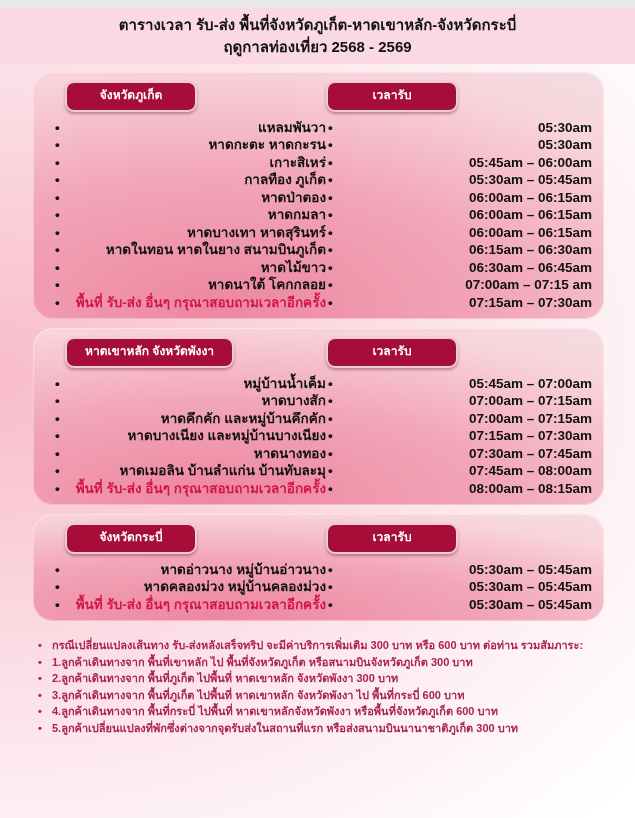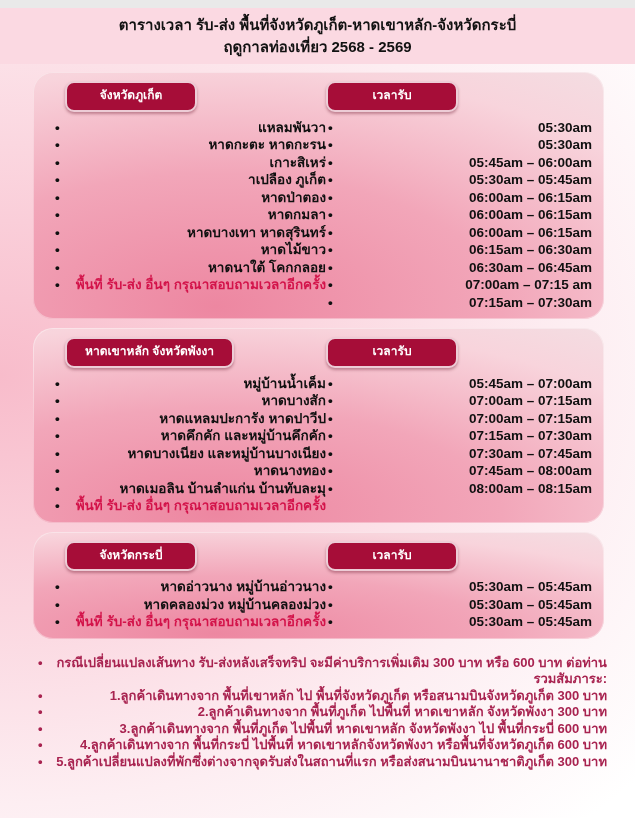--- a/index.html
+++ b/index.html
@@ -34,22 +34,22 @@
   .loc-list li, .time-list li {
     position:relative; padding-left:16px; font-weight:bold; font-size:13.5px;
     line-height:17.5px; color:#101010; white-space:nowrap;text-align:right;
   }
   .loc-list li::before, .time-list li::before {
     content:"\2022"; position:absolute; left:2px; color:#101010;
   }
   .loc-list li.note { color:var(--note-red,#d3134a); }
   .footer-notes { padding:7px 28px 0 37px; }
   .footer-notes li {
-    position:relative; padding-left:15px; font-weight:bold; font-size:13px;
-    line-height:16.5px; color:var(--footer-red,#a82350);text-align:right;
+    position:relative; padding-left:15px; font-weight:bold; font-size:11px;
+    line-height:16.5px; color:var(--footer-red,#a82350);
   }
   .footer-notes li::before { content:"\2022"; position:absolute; left:1px; }
   .bottom-bar {
     position:absolute; left:0; bottom:2px; width:100%; height:5px; background:#161616;
   }
 </style>
 </head>
 <body>
 
 <div class="page" style="--badge-bg: #a60d38; --note-red: #d3134a; --footer-red: #a82350;">
@@ -67,24 +67,25 @@
         </div>
         <div>
           <span class="badge badge-time">เวลารับ</span>
         </div>
       </div>
       <div class="panel-grid">
         <ul class="loc-list">
             <li>แหลมพันวา</li>
             <li>หาดกะตะ หาดกะรน</li>
             <li>เกาะสิเหร่</li>
-            <li>าเปลือง ภูเก็ต</li>
+            <li>กาลทือง ภูเก็ต</li>
             <li>หาดป่าตอง</li>
             <li>หาดกมลา</li>
             <li>หาดบางเทา หาดสุรินทร์</li>
+            <li>หาดในทอน หาดในยาง สนามบินภูเก็ต</li>
             <li>หาดไม้ขาว</li>
             <li>หาดนาใต้ โคกกลอย</li>
             <li class="note">พื้นที่ รับ-ส่ง อื่นๆ กรุณาสอบถามเวลาอีกครั้ง</li>
           </ul>
         <ul class="time-list">
             <li>05:30am</li>
             <li>05:30am</li>
             <li>05:45am – 06:00am</li>
             <li>05:30am – 05:45am</li>
             <li>06:00am – 06:15am</li>
@@ -104,21 +105,20 @@
           <span class="badge badge-title">หาดเขาหลัก จังหวัดพังงา</span>
         </div>
         <div>
           <span class="badge badge-time">เวลารับ</span>
         </div>
       </div>
       <div class="panel-grid">
         <ul class="loc-list">
             <li>หมู่บ้านน้ำเค็ม</li>
             <li>หาดบางสัก</li>
-            <li>หาดแหลมปะการัง หาดปาวีป</li>
             <li>หาดคึกคัก และหมู่บ้านคึกคัก</li>
             <li>หาดบางเนียง และหมู่บ้านบางเนียง</li>
             <li>หาดนางทอง</li>
             <li>หาดเมอลิน บ้านลำแก่น บ้านทับละมุ</li>
             <li class="note">พื้นที่ รับ-ส่ง อื่นๆ กรุณาสอบถามเวลาอีกครั้ง</li>
           </ul>
         <ul class="time-list">
             <li>05:45am – 07:00am</li>
             <li>07:00am – 07:15am</li>
             <li>07:00am – 07:15am</li>

